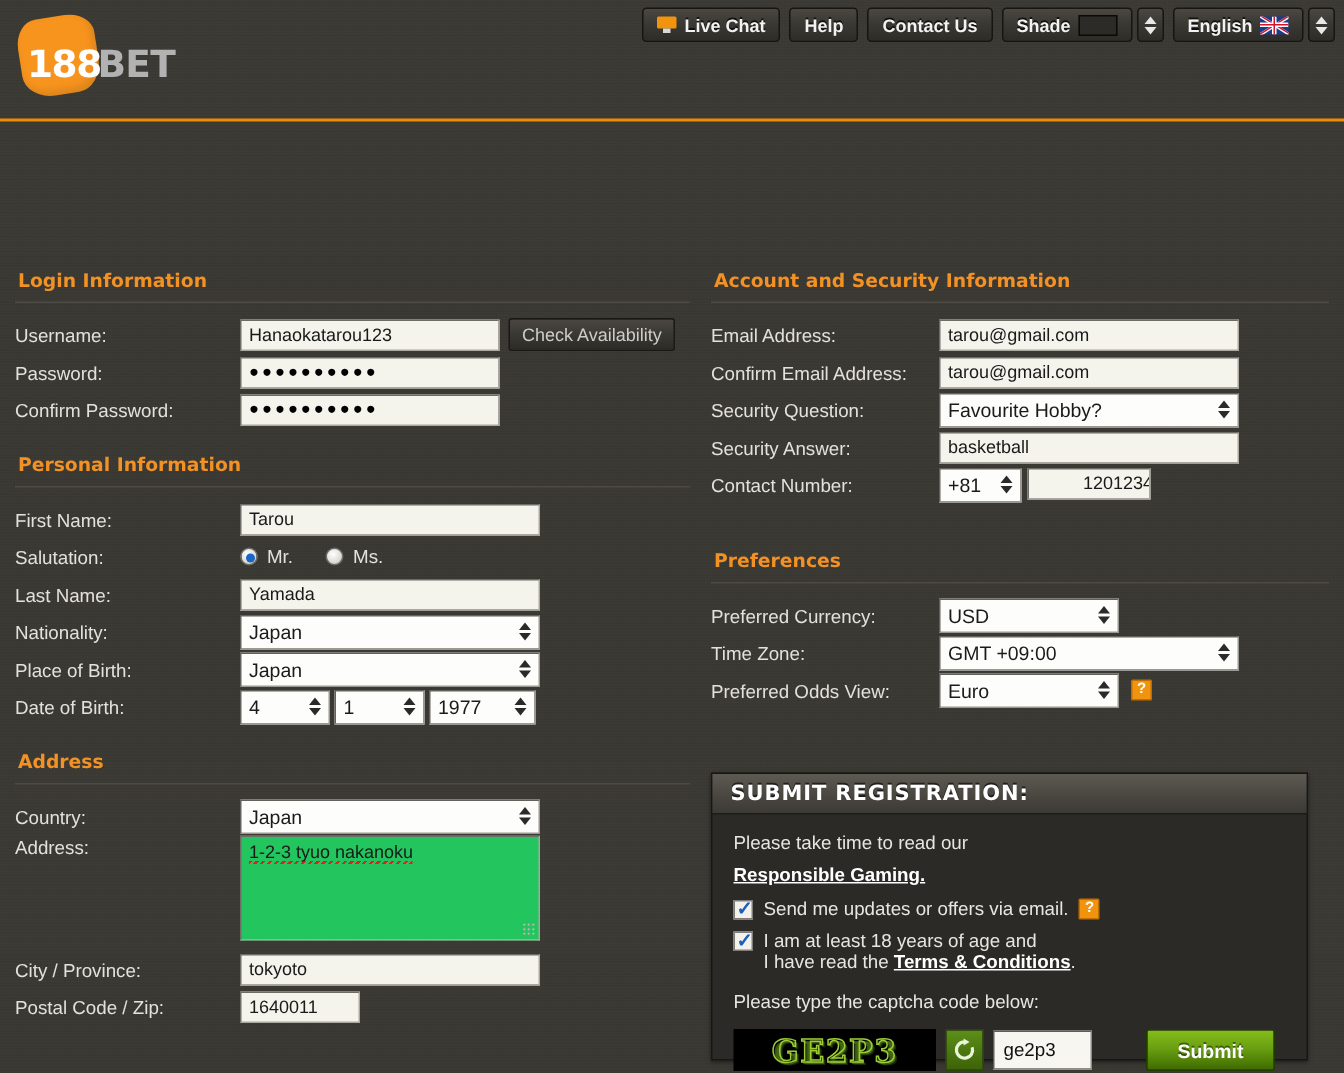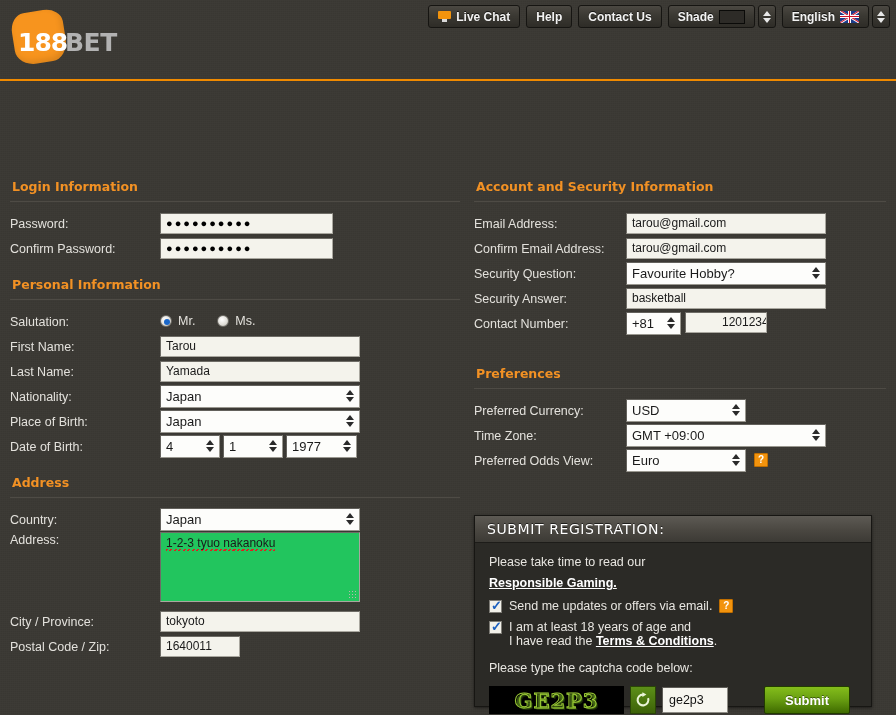--- a/index.html
+++ b/index.html
@@ -172,21 +172,21 @@
   
   #panel {
     position: absolute; left: 474px; top: 434px; width: 398px; height: 192px;
     background: #2b2a26;
     border: 1px solid #171613;
     box-shadow: 0 1px 3px rgba(0,0,0,.5);
   }
   #panel-head {
     height: 27px; padding-left: 12px; line-height: 27px;
     background: linear-gradient(180deg, #5d5a54 0%, #4a4741 55%, #3c3a35 100%);
-    color: #ffffff; font-size: 14px; font-weight: normal; letter-spacing: .6px;
+    color: #ffffff; font-size: 14px; font-weight: bold; letter-spacing: .6px;
     text-shadow: 0 -1px 0 rgba(0,0,0,.6);
     border-bottom: 1px solid #1d1c19;
     font-family: "DejaVu Sans", sans-serif;
   }
   #panel-body { padding: 12px 14px 0 14px; color: #e8e6e1; font-size: 12.5px; }
   #panel-body .line { margin-bottom: 7px; display: flex; align-items: flex-start; gap: 7px; }
   .lnk { color: #ffffff; text-decoration: underline; font-weight: bold; cursor: pointer; }
   .lnk2 { color: #ffffff; text-decoration: underline; font-weight: bold; cursor: pointer; }
 
   .cbx {
@@ -294,50 +294,55 @@
   </div>
 </div>
 
 <div id="main">
 
   <div id="colL">
 
     <div class="sec-title">Login Information</div>
     <div class="sec-rule"></div>
 
+    <div class="row">
+      <div class="lbl">Username:</div>
+      <div class="fld w173">Hanaokatarou123</div>
+      <div class="btn-check">Check Availability</div>
+    </div>
 
     <div class="row">
       <div class="lbl">Password:</div>
       <div class="fld w173 dots">●●●●●●●●●●</div>
     </div>
 
     <div class="row">
       <div class="lbl">Confirm Password:</div>
       <div class="fld w173 dots">●●●●●●●●●●</div>
     </div>
 
     <div class="spacer14"></div>
 
     <div class="sec-title">Personal Information</div>
     <div class="sec-rule"></div>
+
+    <div class="row">
+      <div class="lbl">First Name:</div>
+      <div class="fld w200">Tarou</div>
+    </div>
 
     <div class="row">
       <div class="lbl">Salutation:</div>
       <div style="display:flex;align-items:center;gap:6px;color:#e3e1dc;font-size:12.5px;">
         <span class="radio on"></span>
         <span>Mr.</span>
         <span style="width:10px;"></span>
         <span class="radio"></span>
         <span>Ms.</span>
       </div>
-    </div>
-
-    <div class="row">
-      <div class="lbl">First Name:</div>
-      <div class="fld w200">Tarou</div>
     </div>
 
     <div class="row">
       <div class="lbl">Last Name:</div>
       <div class="fld w200">Yamada</div>
     </div>
 
     <div class="row">
       <div class="lbl">Nationality:</div>
       <div class="sel" style="width:200px;">

